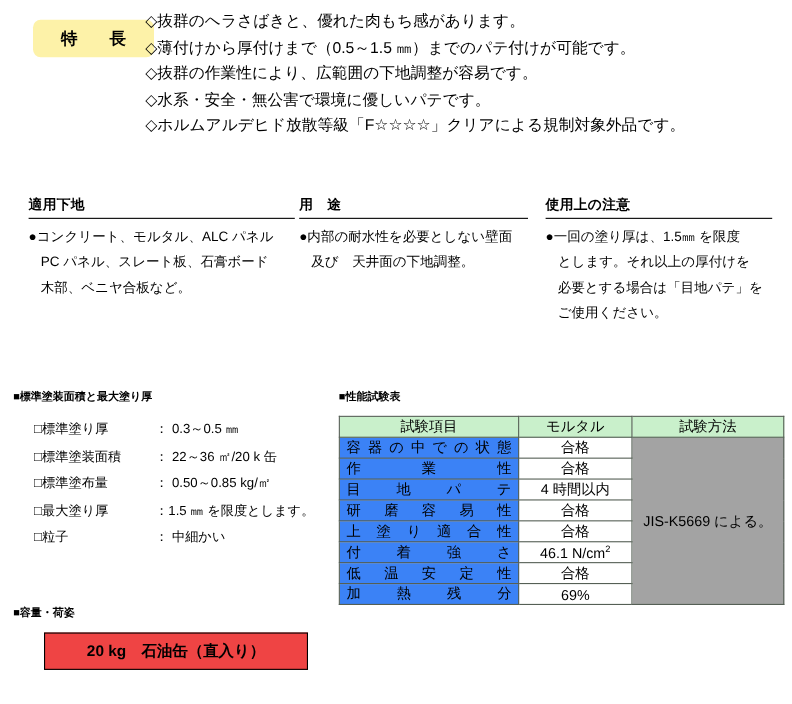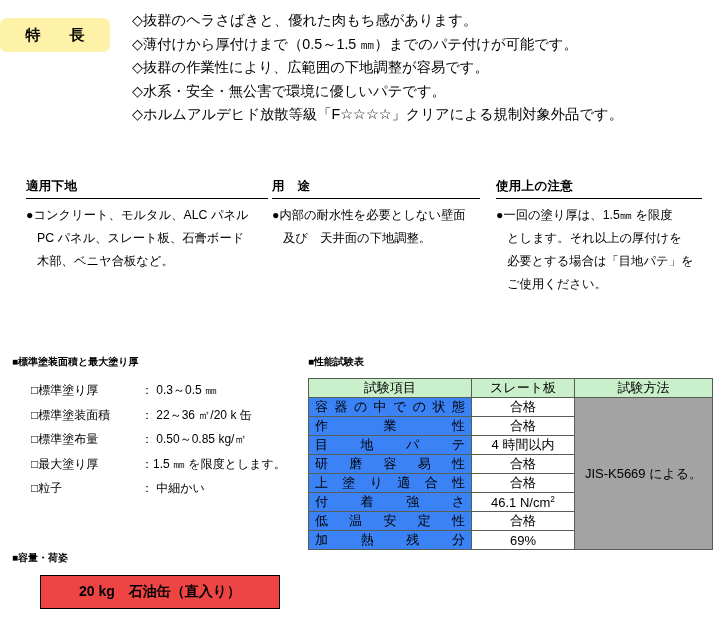--- a/index.html
+++ b/index.html
@@ -19,21 +19,21 @@
   
   #features-section {
     position: absolute;
     left: 0;
     top: 0;
     width: 720px;
     height: 150px;
   }
   #feature-badge {
     position: absolute;
-    left: 0;
+    left: 30px;
     top: 18px;
     width: 110px;
     height: 34px;
     background: #fdf2a8;
     border-radius: 7px;
     display: flex;
     align-items: center;
     justify-content: center;
     font-weight: bold;
     font-size: 15px;
@@ -259,21 +259,21 @@
   <div class="section-heading">■性能試験表</div>
   <table id="perf-table">
     <colgroup>
       <col class="col-item">
         <col class="col-result">
         <col class="col-method">
     </colgroup>
     <thead>
       <tr>
         <th class="th-cell">試験項目</th>
-        <th class="th-cell">スレート板</th>
+        <th class="th-cell">モルタル</th>
         <th class="th-cell">試験方法</th>
       </tr>
     </thead>
     <tbody>
       <tr>
         <td class="row-label">容器の中での状態</td>
         <td class="result-cell">合格</td>
         <td class="method-cell" rowspan="8">JIS-K5669 による。</td>
       </tr>
       <tr>

